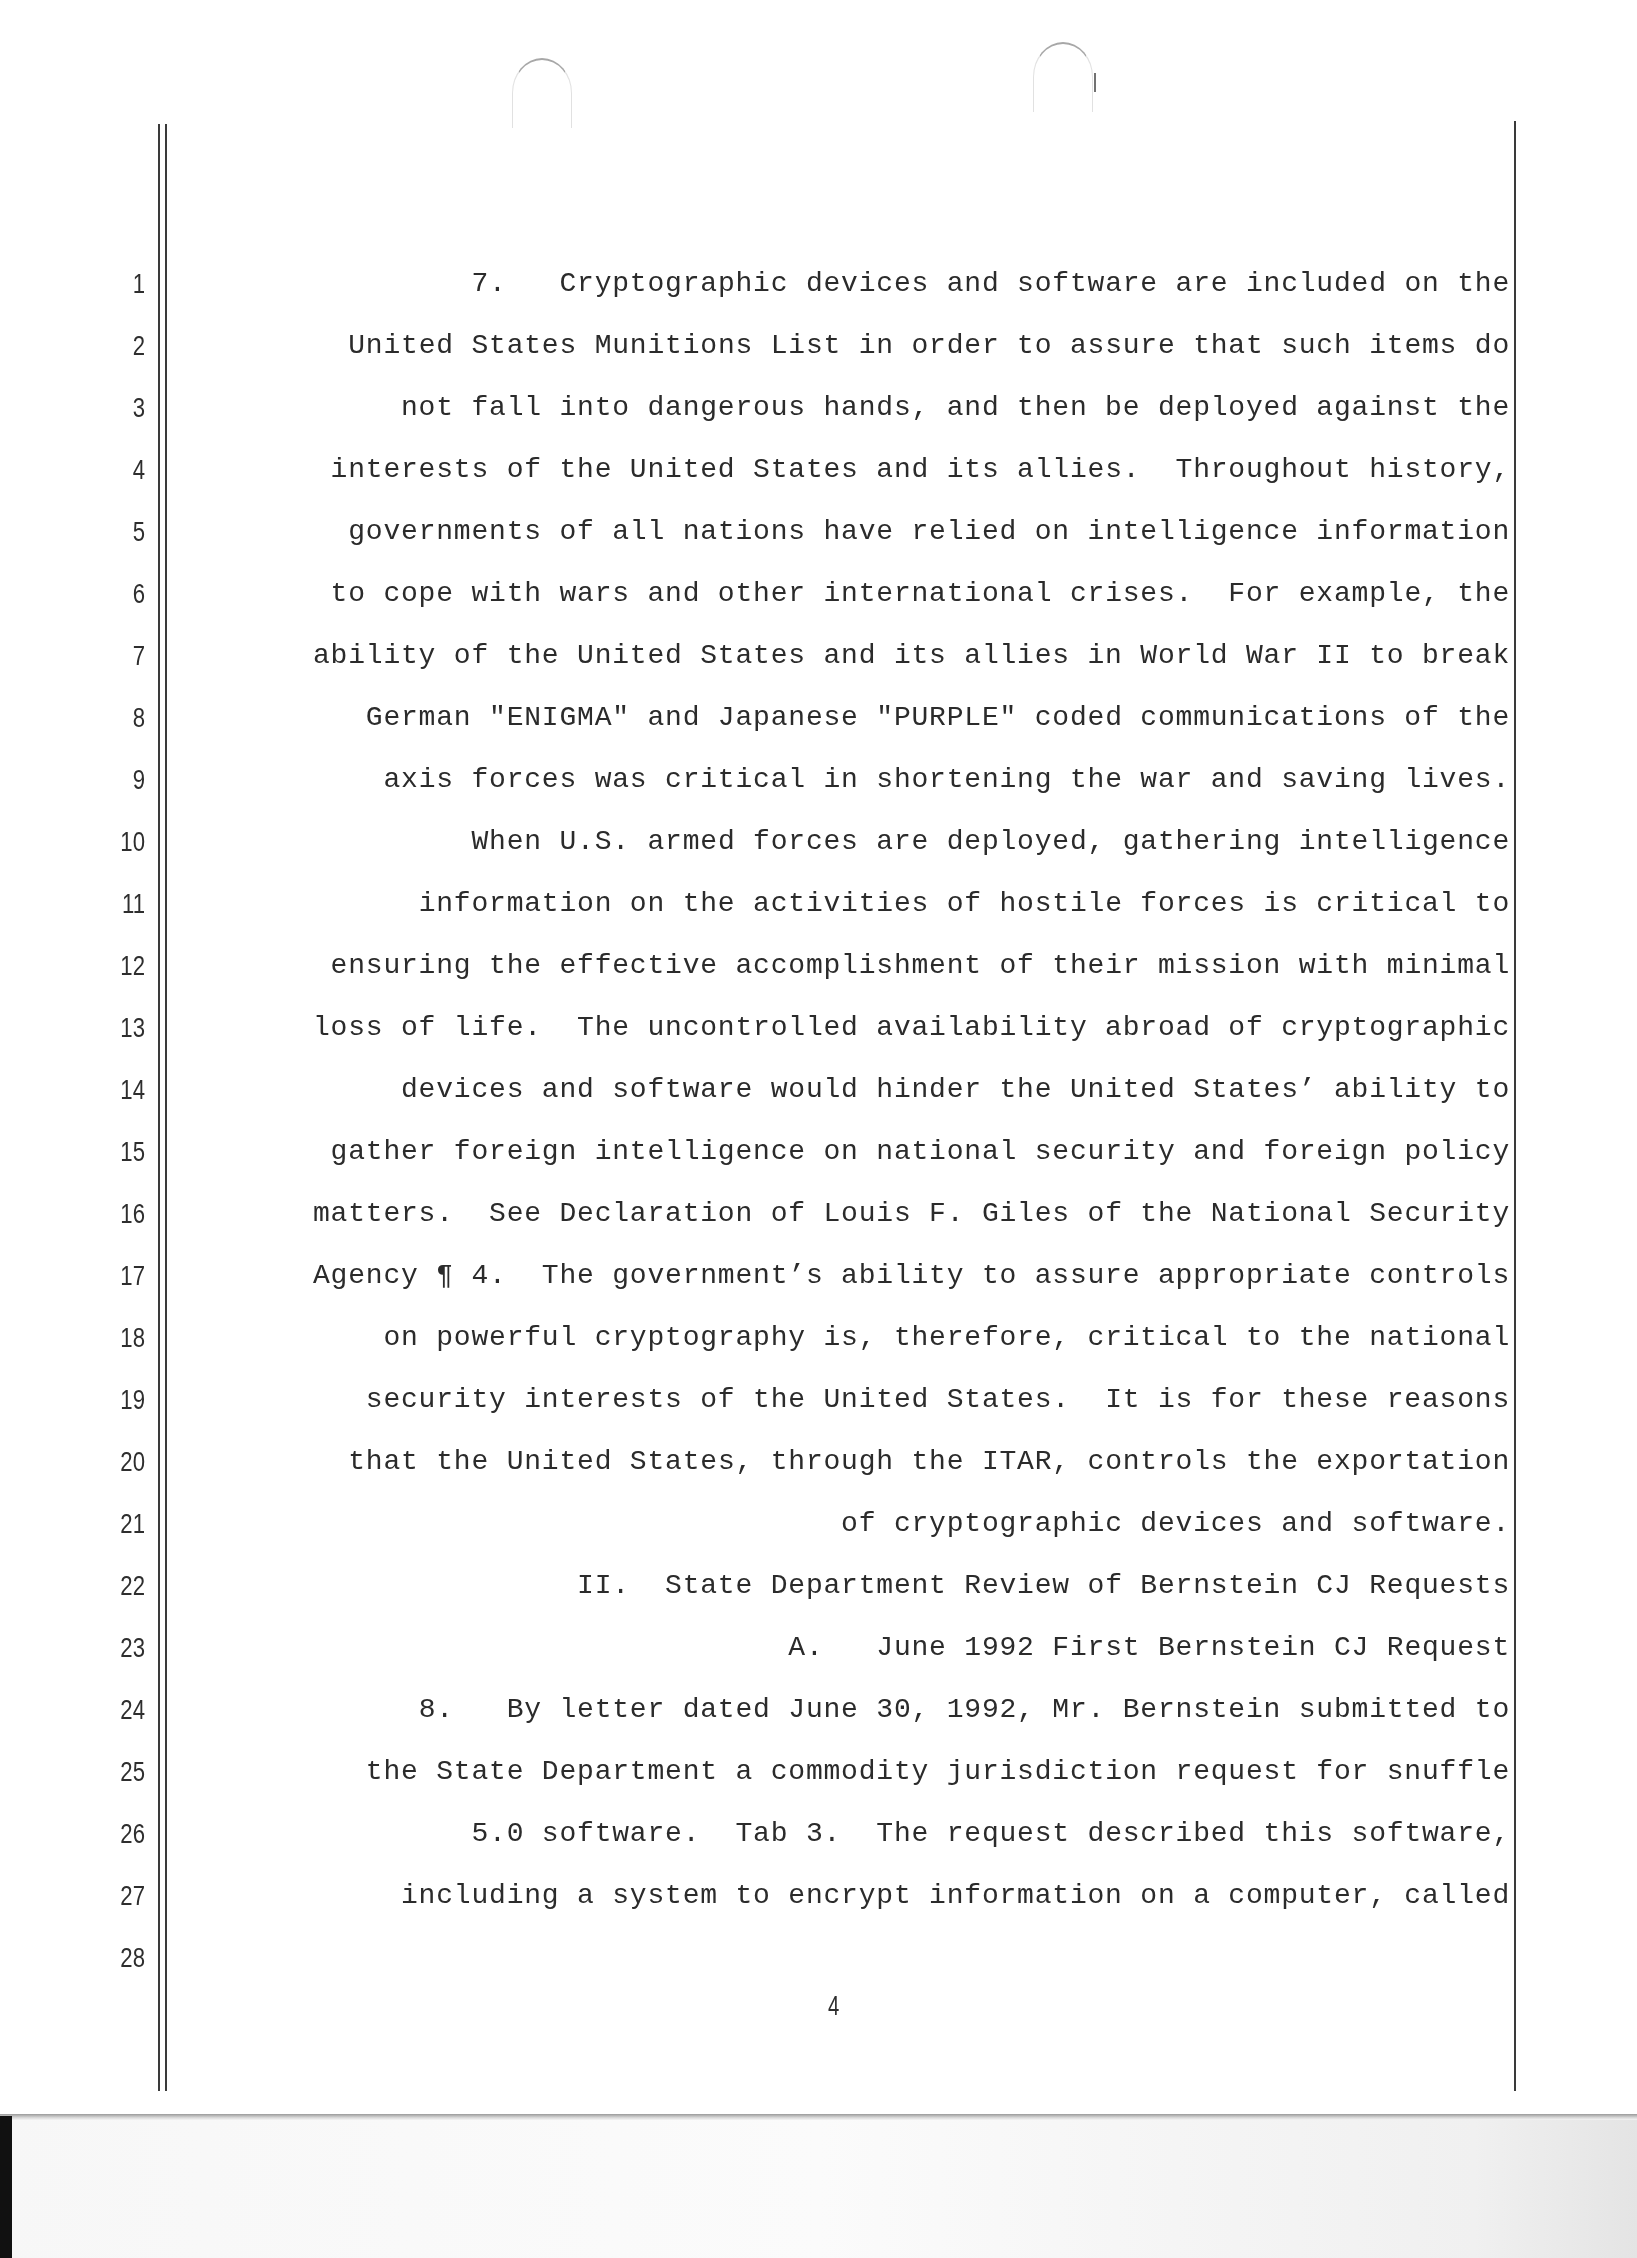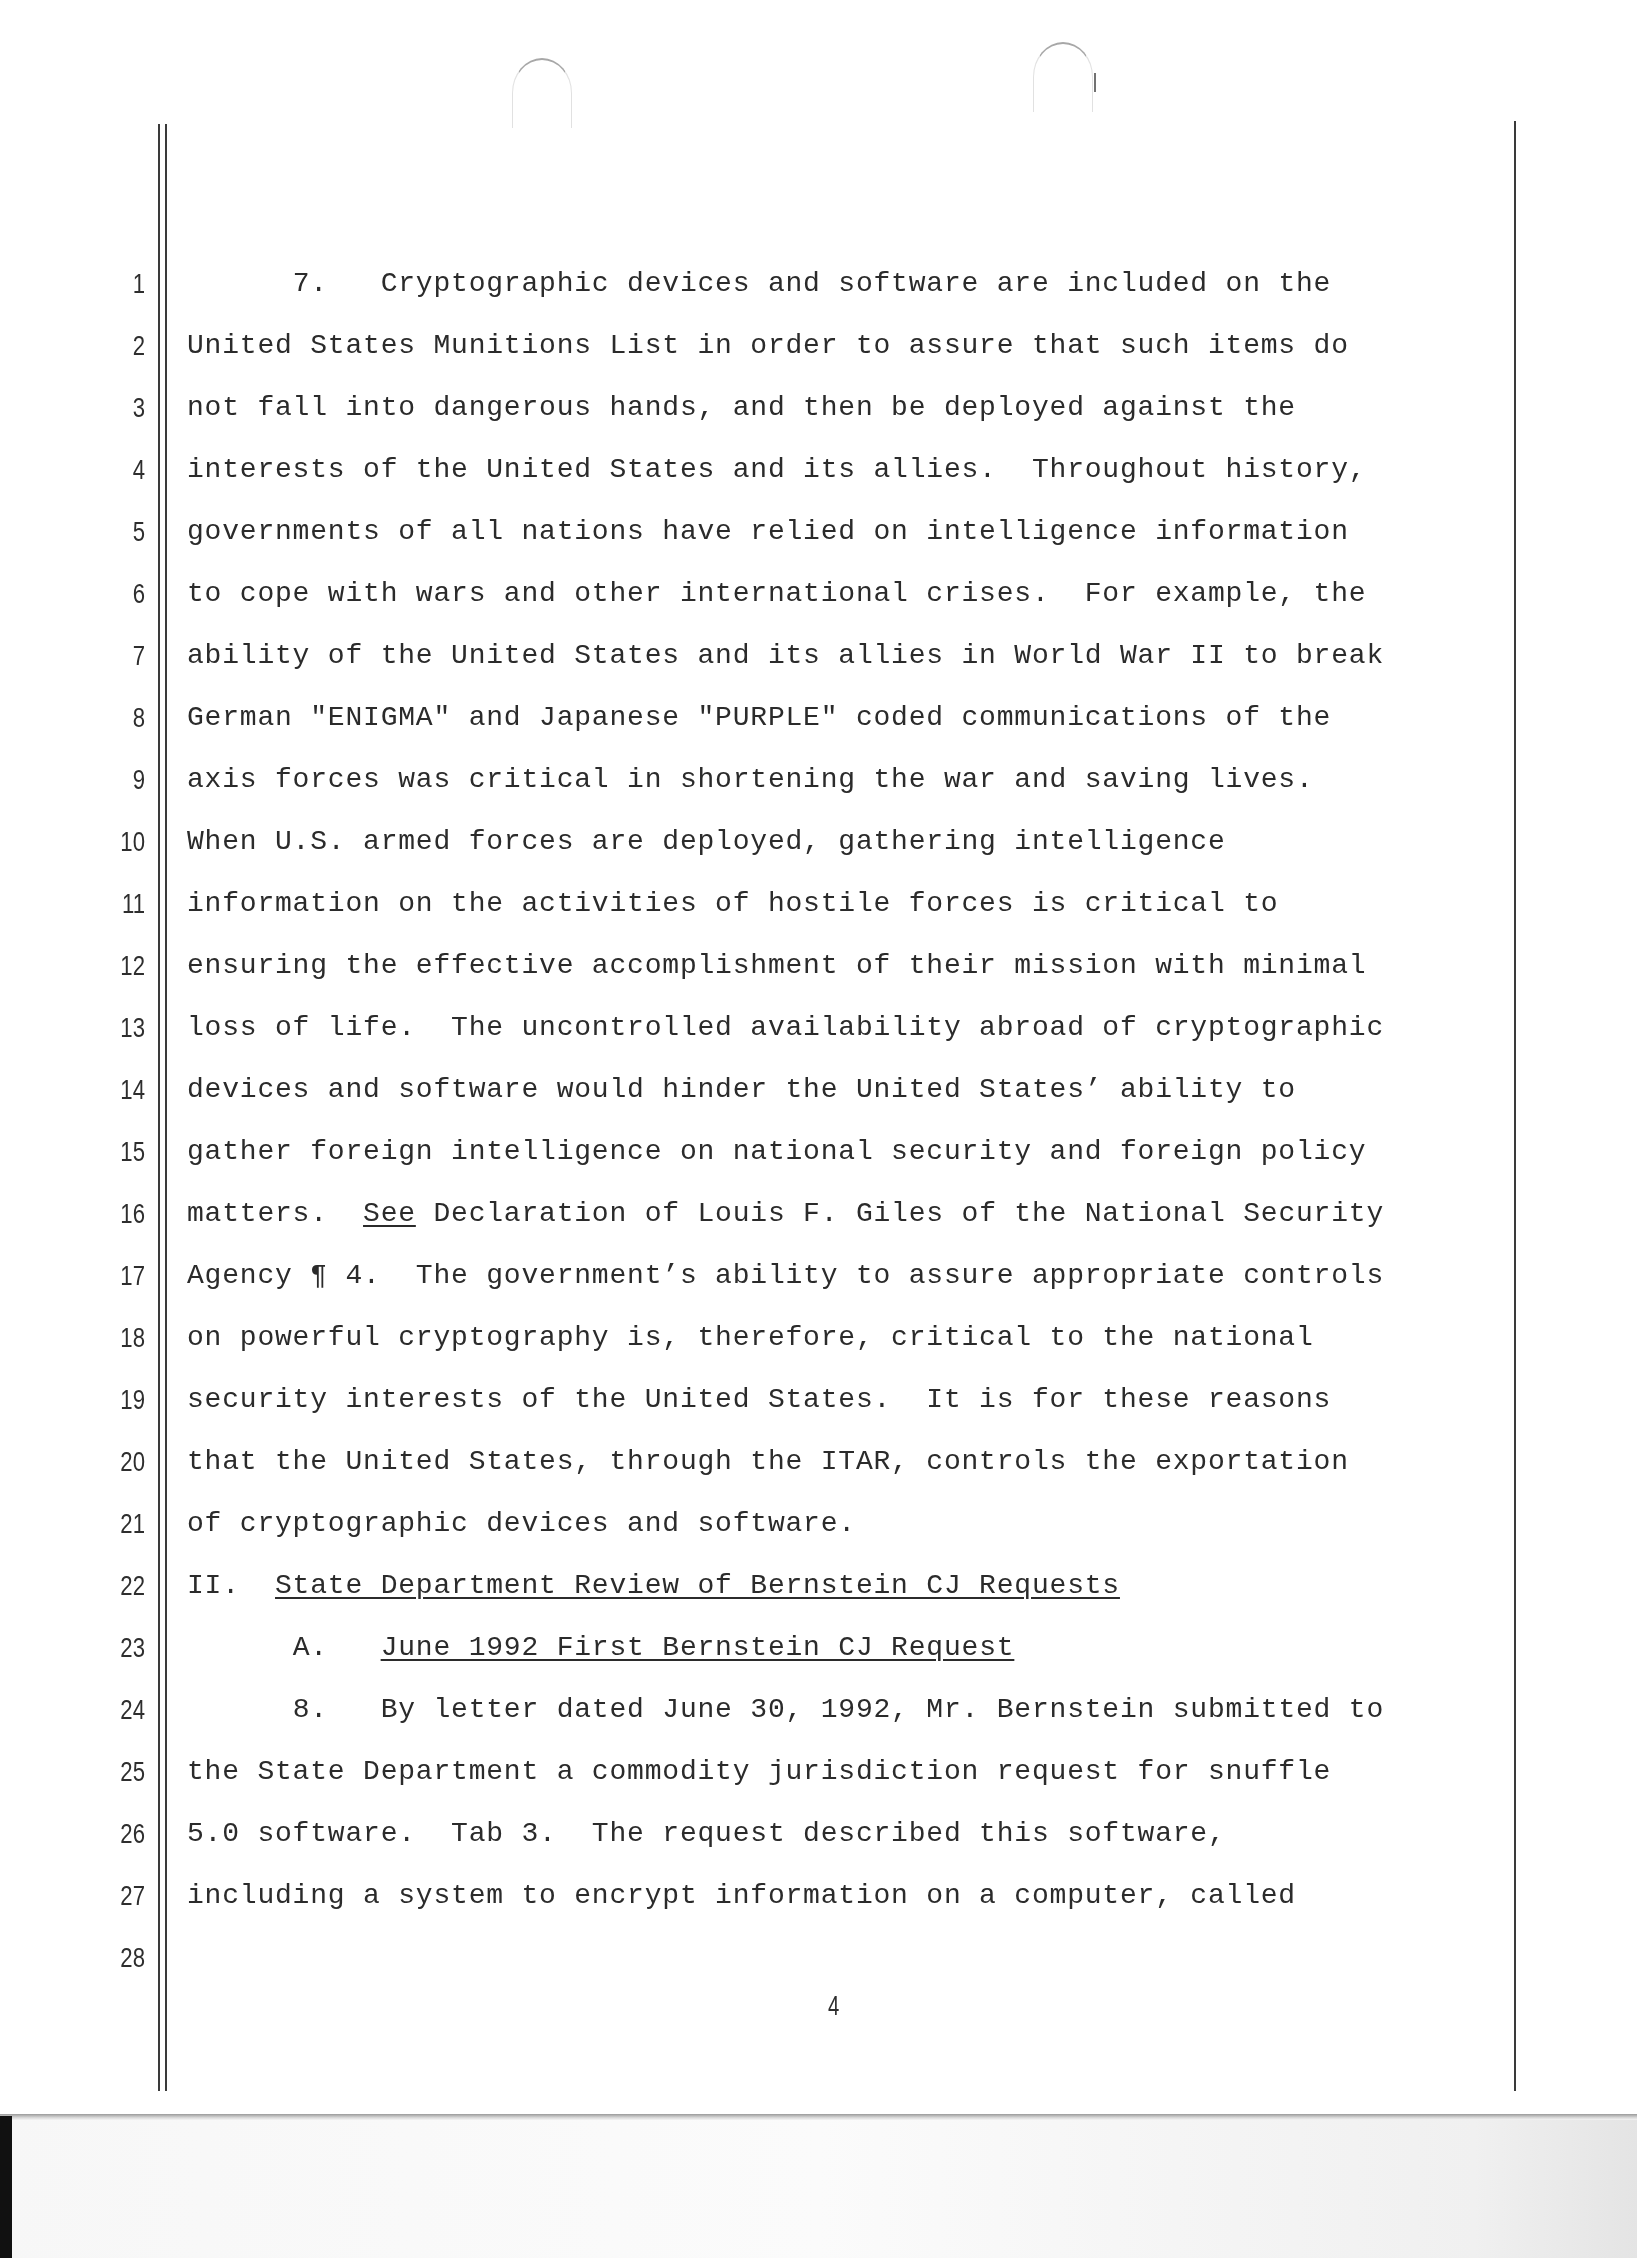--- a/index.html
+++ b/index.html
@@ -77,22 +77,22 @@
     position: absolute;
     left: 187px;
     top: 253px;
     width: 1323px;
     font-size: 28px;
     line-height: 62px;
     letter-spacing: 0.8px;
     white-space: pre;
     color: #2b2b2b;
   }
-  .body-text .ln { height: 62px; }
-  .u { text-decoration: underline; text-underline-offset: 3.9px; text-decoration-thickness: 1.9px; }
+  .body-text .ln { height: 62px; text-align: right; }
+  .u { text-underline-offset: 3.9px; text-decoration-thickness: 1.9px; }
 
   .page-number {
     position: absolute;
     left: 826px;
     top: 1991px;
     font-family: "Liberation Sans", "DejaVu Sans", sans-serif;
     font-size: 27px;
     color: #2e2e2e;
     transform: scaleX(0.75);
   }

